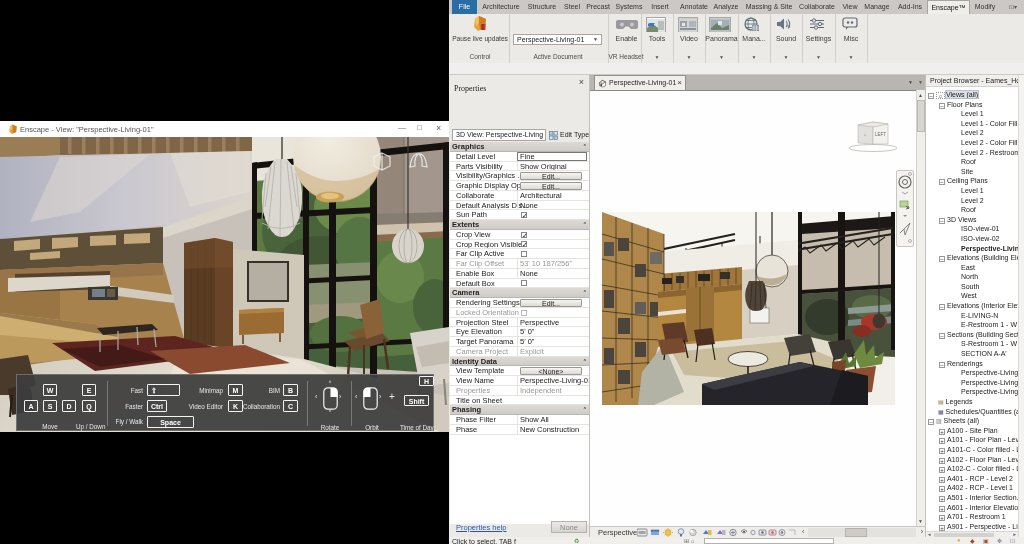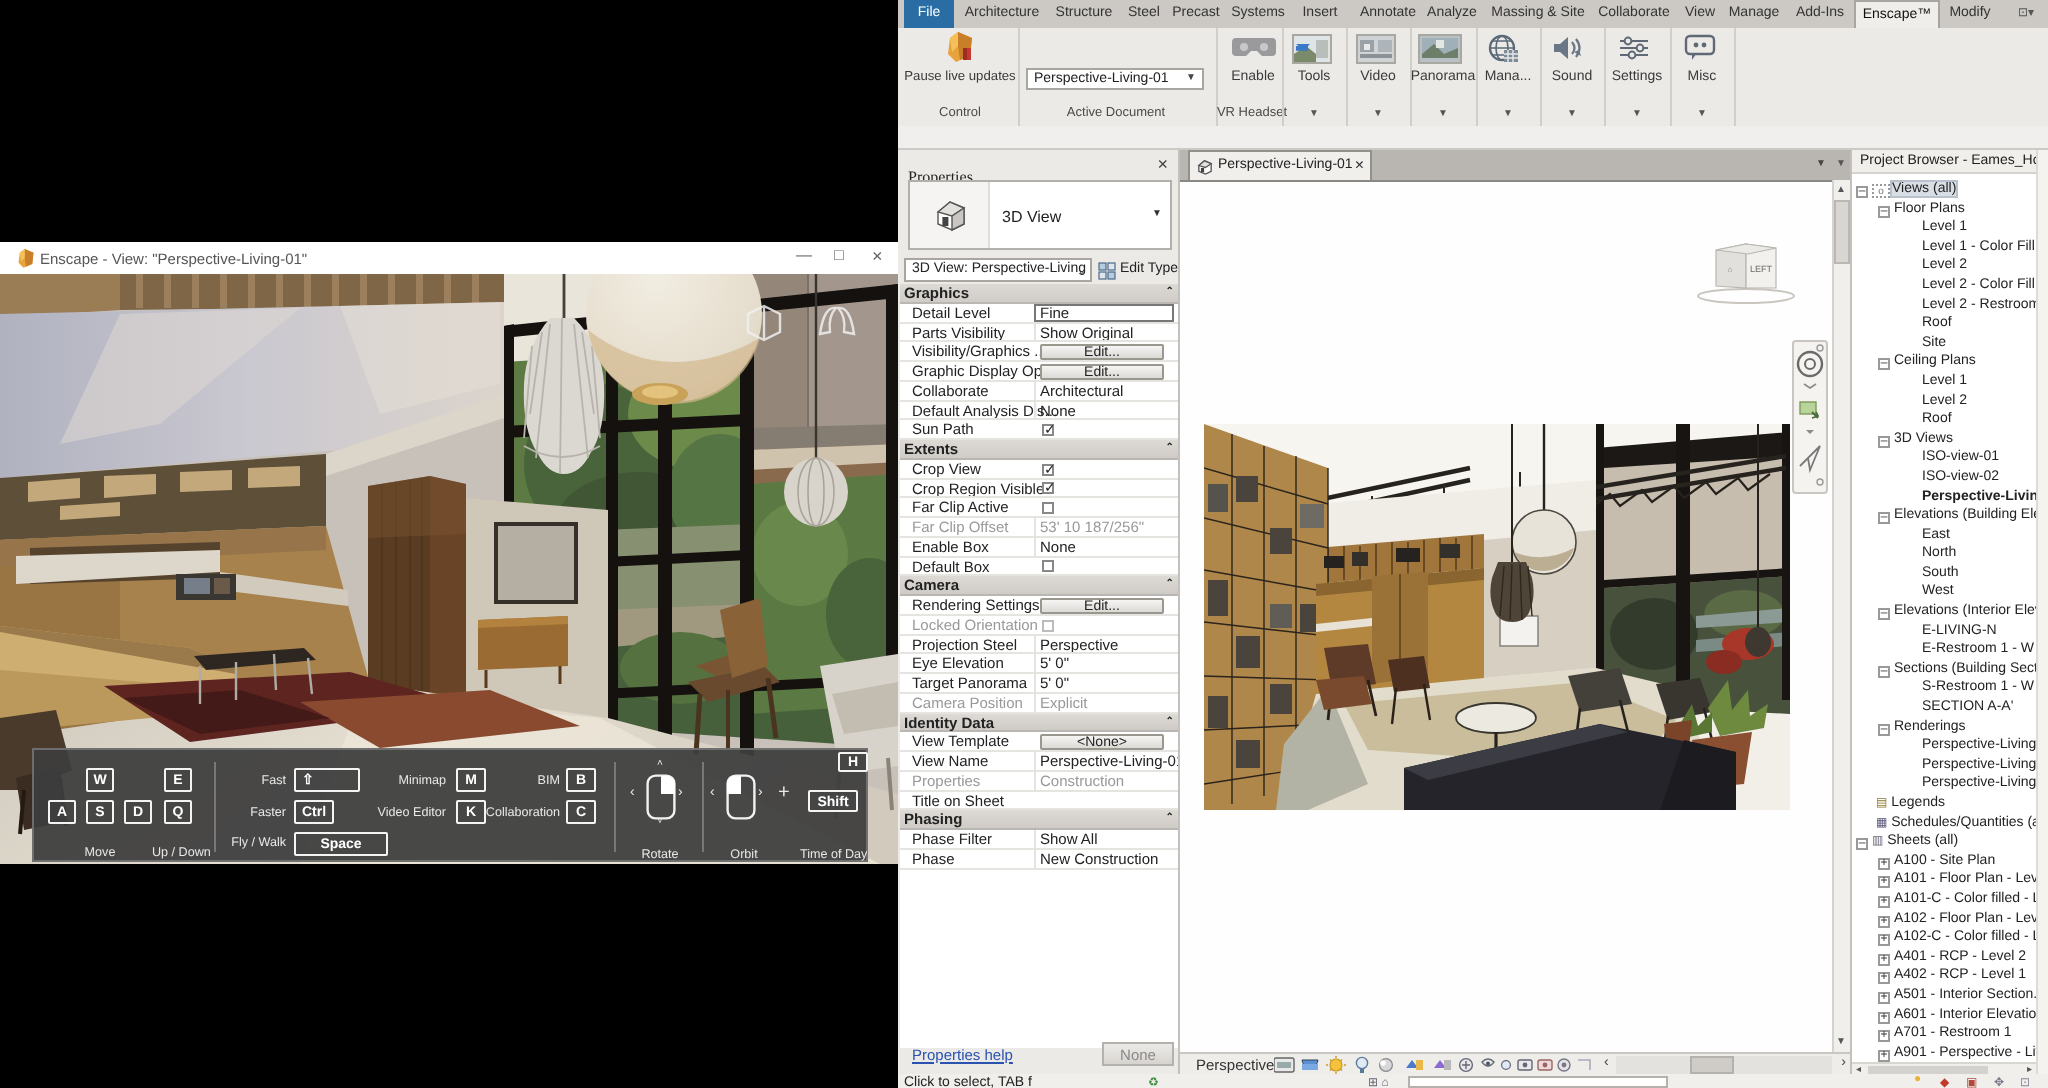--- a/index.html
+++ b/index.html
@@ -180,32 +180,20 @@
           </svg>
       </div>
       <div class="btnlabel" style="left:386px;width:32px;">Misc</div>
       <div class="parrow" style="left:386px;width:32px;">▼</div>
       <div class="psep" style="left:418px;"></div>
     </div>
     <div class="abs" id="ribstrip"></div>
     <div class="abs" id="props">
       <div class="abs" style="left:4px;top:9px;font-size:8px;color:#222;font-family:Liberation Serif, serif;">Properties</div>
       <div class="abs" style="right:5px;top:2px;font-size:9px;color:#444;">×</div>
-      <div class="abs" style="left:4px;top:15px;width:132px;height:35px;background:#fff;border:1px solid #b3b0ab;">
-        <div class="abs" style="left:0;top:0;width:40px;height:33px;background:#f5f4f2;border-right:1px solid #e0deda;">
-          <svg style="position:absolute;left:11px;top:7px;" width="19" height="19" viewBox="0 0 19 19">
-            <polygon points="3,8 9,3 16,6 16,14 10,17 3,14" fill="#fdfdfd" stroke="#555" stroke-width="0.7"></polygon>
-            <polygon points="3,8 9,3 16,6 10,10" fill="#e3e1dd" stroke="#555" stroke-width="0.7"></polygon>
-            <polygon points="10,10 16,6 16,14 10,17" fill="#cac7c2" stroke="#555" stroke-width="0.7"></polygon>
-            <rect x="5.2" y="10.5" width="3" height="4.5" fill="#444"></rect>
-          </svg>
-        </div>
-        <div class="abs" style="left:46px;top:13px;font-size:8px;color:#222;">3D View</div>
-        <div class="abs" style="right:4px;top:13px;font-size:5px;color:#333;">▼</div>
-      </div>
       <div class="abs" style="left:2px;top:54px;width:94px;height:12px;background:#fff;border:1px solid #a9a6a1;font-size:7px;line-height:10px;color:#222;padding-left:3px;white-space:nowrap;overflow:hidden;">3D View: Perspective-Living<span style="position:absolute;right:2px;top:1px;font-size:5px;color:#555;">⌄</span></div>
       <div class="abs" style="left:99px;top:55px;width:41px;height:11px;font-size:7px;color:#222;">
         <svg style="position:absolute;left:0;top:1px;" width="9" height="9" viewBox="0 0 9 9">
             <rect x="0.5" y="0.5" width="3.5" height="3.5" fill="#b9ccdd" stroke="#4a6a8a" stroke-width="0.6"></rect>
             <rect x="5" y="0.5" width="3.5" height="3.5" fill="#dfe5ea" stroke="#4a6a8a" stroke-width="0.6"></rect>
             <rect x="0.5" y="5" width="3.5" height="3.5" fill="#dfe5ea" stroke="#4a6a8a" stroke-width="0.6"></rect>
             <rect x="5" y="5" width="3.5" height="3.5" fill="#b9ccdd" stroke="#4a6a8a" stroke-width="0.6"></rect>
           </svg>
         <span style="position:absolute;left:11px;top:1px;">Edit Type</span>
       </div>
@@ -297,37 +285,37 @@
           </div>
         <div class="prow">
             <span class="lab">Eye Elevation</span>
             <span class="val">5'  0"</span>
           </div>
         <div class="prow">
             <span class="lab">Target Panorama</span>
             <span class="val">5'  0"</span>
           </div>
         <div class="prow">
-            <span class="lab gray">Camera Position</span>
+            <span class="lab gray">Camera Project</span>
             <span class="val gray">Explicit</span>
           </div>
         <div class="phead">Identity Data<span style="float:right;margin-right:2px;font-size:5px;">⌃</span></div>
         <div class="prow">
             <span class="lab">View Template</span>
             <span class="val">
               <span class="editbtn">&lt;None&gt;</span>
             </span>
           </div>
         <div class="prow">
             <span class="lab">View Name</span>
             <span class="val">Perspective-Living-01</span>
           </div>
         <div class="prow">
             <span class="lab gray">Properties</span>
-            <span class="val gray">Construction</span>
+            <span class="val gray">Independent</span>
           </div>
         <div class="prow">
             <span class="lab">Title on Sheet</span>
             <span class="val"></span>
           </div>
         <div class="phead">Phasing<span style="float:right;margin-right:2px;font-size:5px;">⌃</span></div>
         <div class="prow">
             <span class="lab">Phase Filter</span>
             <span class="val">Show All</span>
           </div>

